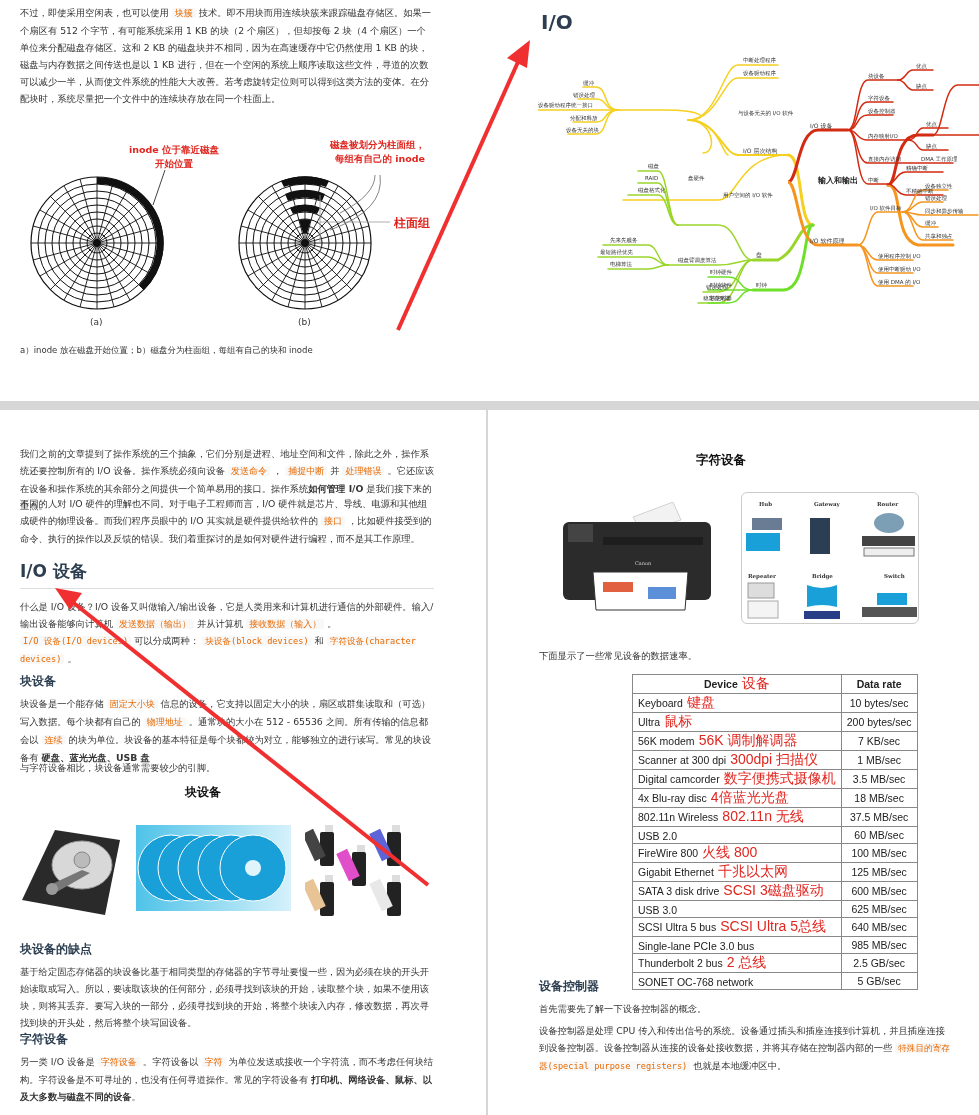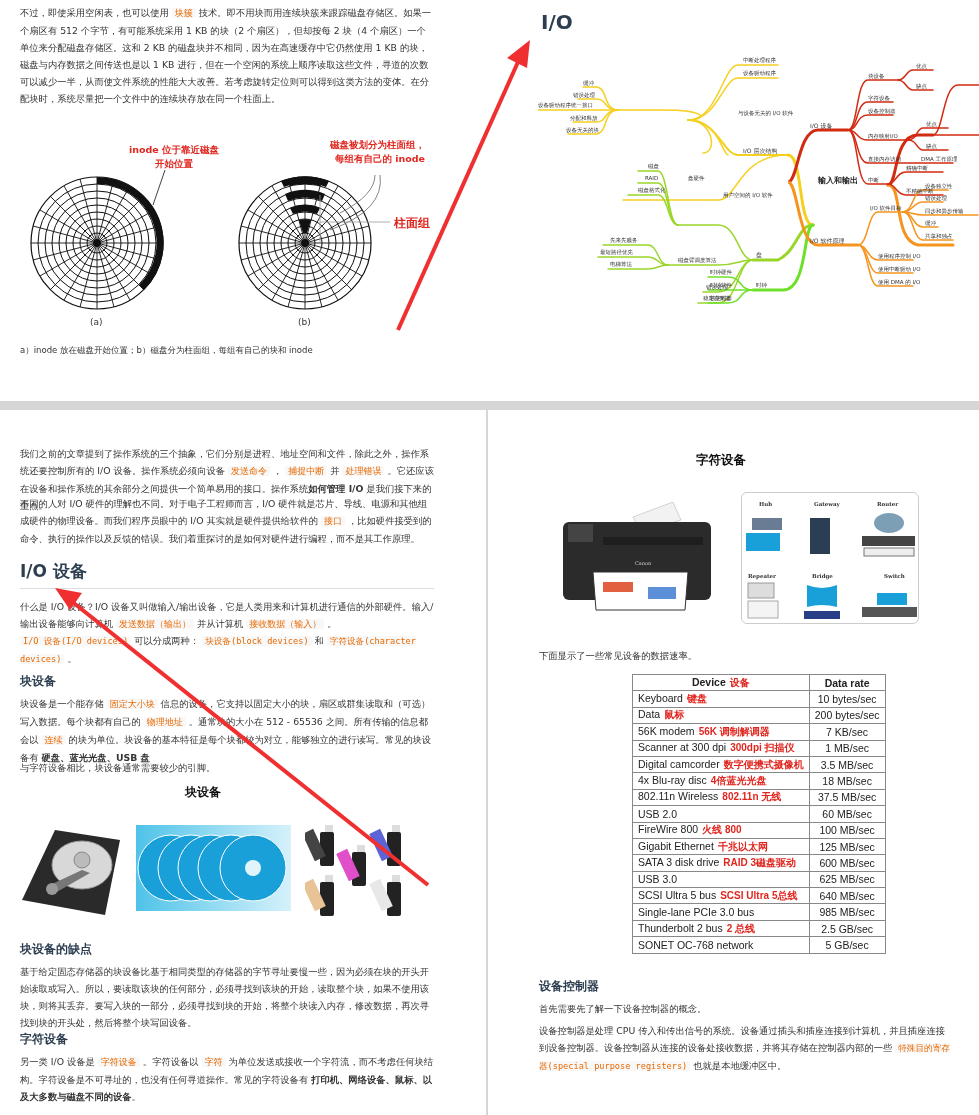--- a/index.html
+++ b/index.html
@@ -15,21 +15,21 @@
   .mono { font-family: "DejaVu Sans Mono", monospace; font-size: 8.6px; }
   b { font-weight: bold; }
   .h2 { font-size: 17px; font-weight: bold; color: #2c3e50; }
   .h3 { font-size: 12px; font-weight: bold; color: #2c3e50; }
   .red { color: #e0261f; font-weight: bold; }
   .mm { font-size: 5.5px; fill: #333; font-family: "DejaVu Sans", sans-serif; }
   table.rates { border-collapse: collapse; font-family: "Liberation Sans", sans-serif; font-size: 10.5px; color: #222; }
   table.rates td, table.rates th { border: 1px solid #888; height: 16.4px; padding: 0 5px; white-space: nowrap; }
   table.rates th { font-weight: bold; text-align: center; }
   table.rates td.r { text-align: center; }
-  .cn { color: #e0261f; font-size: 10px; font-weight: bold; margin-left: 4px; }
+  .cn { color: #e0261f; font-size: 14px; font-weight: normal; margin-left: 4px; }
   .arrow-overlay { position: absolute; left: 0; top: 0; width: 979px; height: 1115px; pointer-events: none; }
 </style>
 </head>
 <body>
 
 <div class="page" id="p1">
   <p class="txt" style="position:absolute;left:20px;top:4px;width:414px;"><span>不过，即使采用空闲表，也可以使用</span> <span class="code">块簇</span> <span>技术。即不用块而用连续块簇来跟踪磁盘存储区。如果一个扇区有 512 个字节，有可能系统采用 1 KB 的块（2 个扇区），但却按每 2 块（4 个扇区）一个单位来分配磁盘存储区。这和 2 KB 的磁盘块并不相同，因为在高速缓存中它仍然使用 1 KB 的块，磁盘与内存数据之间传送也是以 1 KB 进行，但在一个空闲的系统上顺序读取这些文件，寻道的次数可以减少一半，从而使文件系统的性能大大改善。若考虑旋转定位则可以得到这类方法的变体。在分配块时，系统尽量把一个文件中的连续块存放在同一个柱面上。</span></p>
 
   <div style="position:absolute;left:20px;top:135px;width:420px;height:200px;">
     <svg width="420" height="200" viewBox="0 0 420 200">
@@ -347,21 +347,21 @@
         <th><span>Device</span><span class="cn">设备</span></th>
         <th>Data rate</th>
       </tr>
     </thead>
     <tbody id="rate-rows">
         <tr>
           <td><span>Keyboard</span><span class="cn">键盘</span></td>
           <td class="r">10 bytes/sec</td>
         </tr>
         <tr>
-          <td><span>Data</span><span class="cn">鼠标</span></td>
+          <td><span>Ultra</span><span class="cn">鼠标</span></td>
           <td class="r">200 bytes/sec</td>
         </tr>
         <tr>
           <td><span>56K modem</span><span class="cn">56K 调制解调器</span></td>
           <td class="r">7 KB/sec</td>
         </tr>
         <tr>
           <td><span>Scanner at 300 dpi</span><span class="cn">300dpi 扫描仪</span></td>
           <td class="r">1 MB/sec</td>
         </tr>
@@ -383,21 +383,21 @@
         </tr>
         <tr>
           <td><span>FireWire 800</span><span class="cn">火线 800</span></td>
           <td class="r">100 MB/sec</td>
         </tr>
         <tr>
           <td><span>Gigabit Ethernet</span><span class="cn">千兆以太网</span></td>
           <td class="r">125 MB/sec</td>
         </tr>
         <tr>
-          <td><span>SATA 3 disk drive</span><span class="cn">RAID 3磁盘驱动</span></td>
+          <td><span>SATA 3 disk drive</span><span class="cn">SCSI 3磁盘驱动</span></td>
           <td class="r">600 MB/sec</td>
         </tr>
         <tr>
           <td><span>USB 3.0</span><span class="cn"></span></td>
           <td class="r">625 MB/sec</td>
         </tr>
         <tr>
           <td><span>SCSI Ultra 5 bus</span><span class="cn">SCSI Ultra 5总线</span></td>
           <td class="r">640 MB/sec</td>
         </tr>

